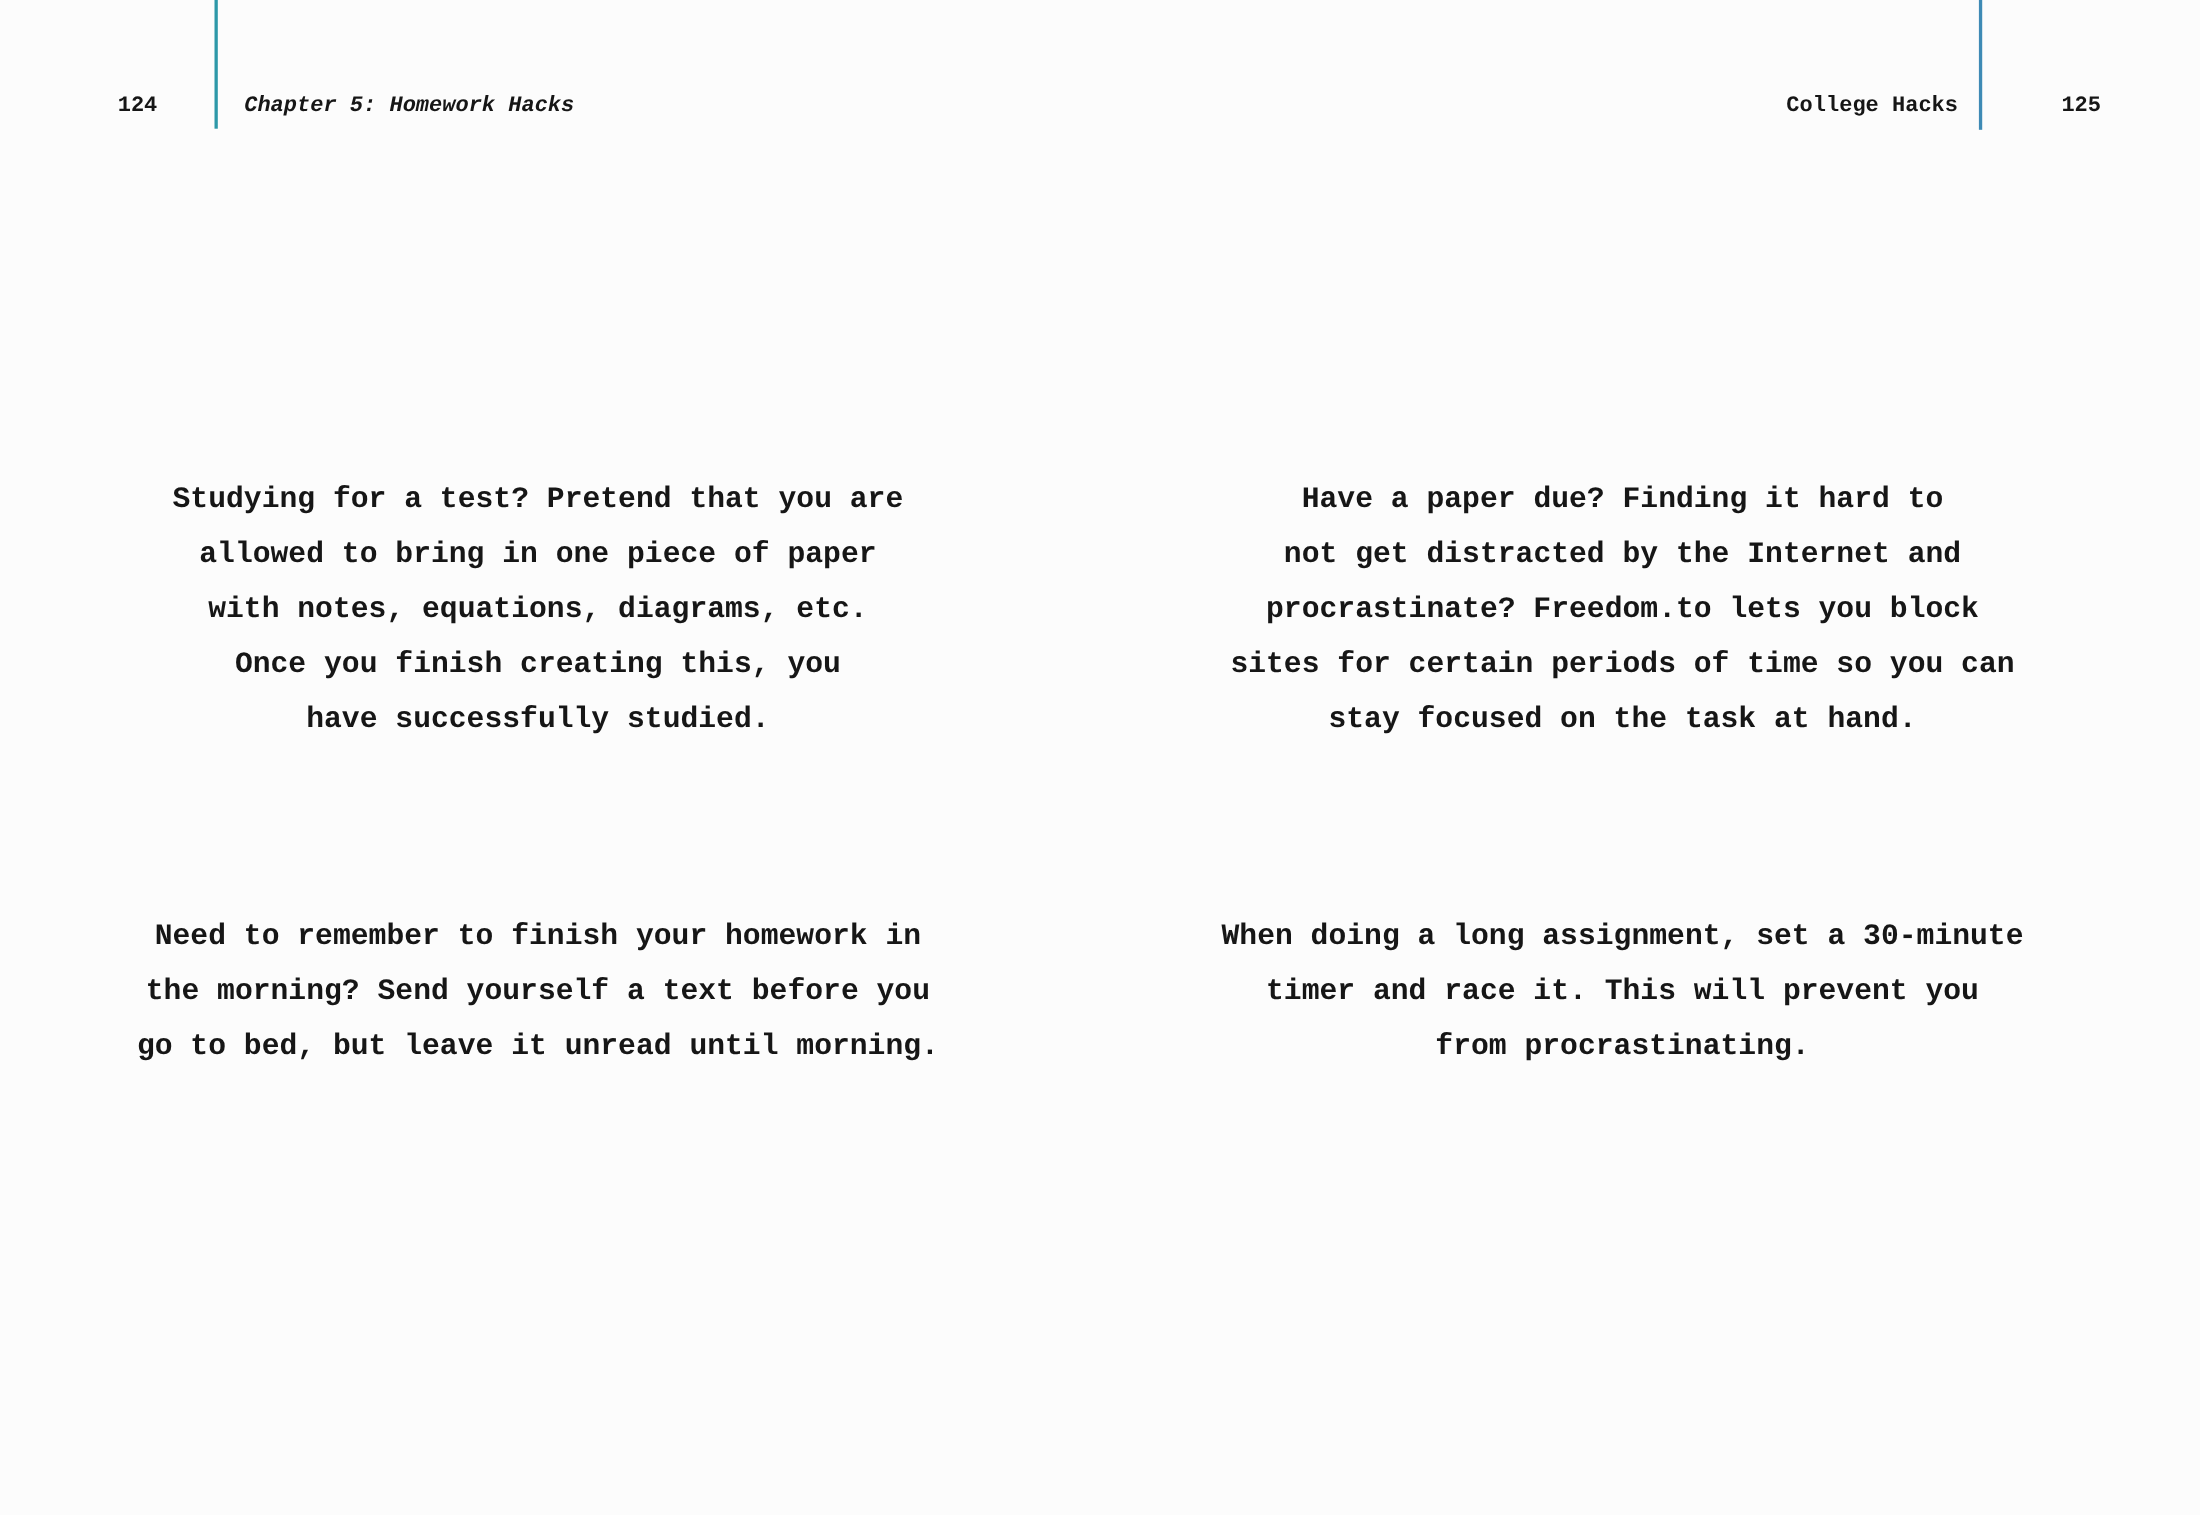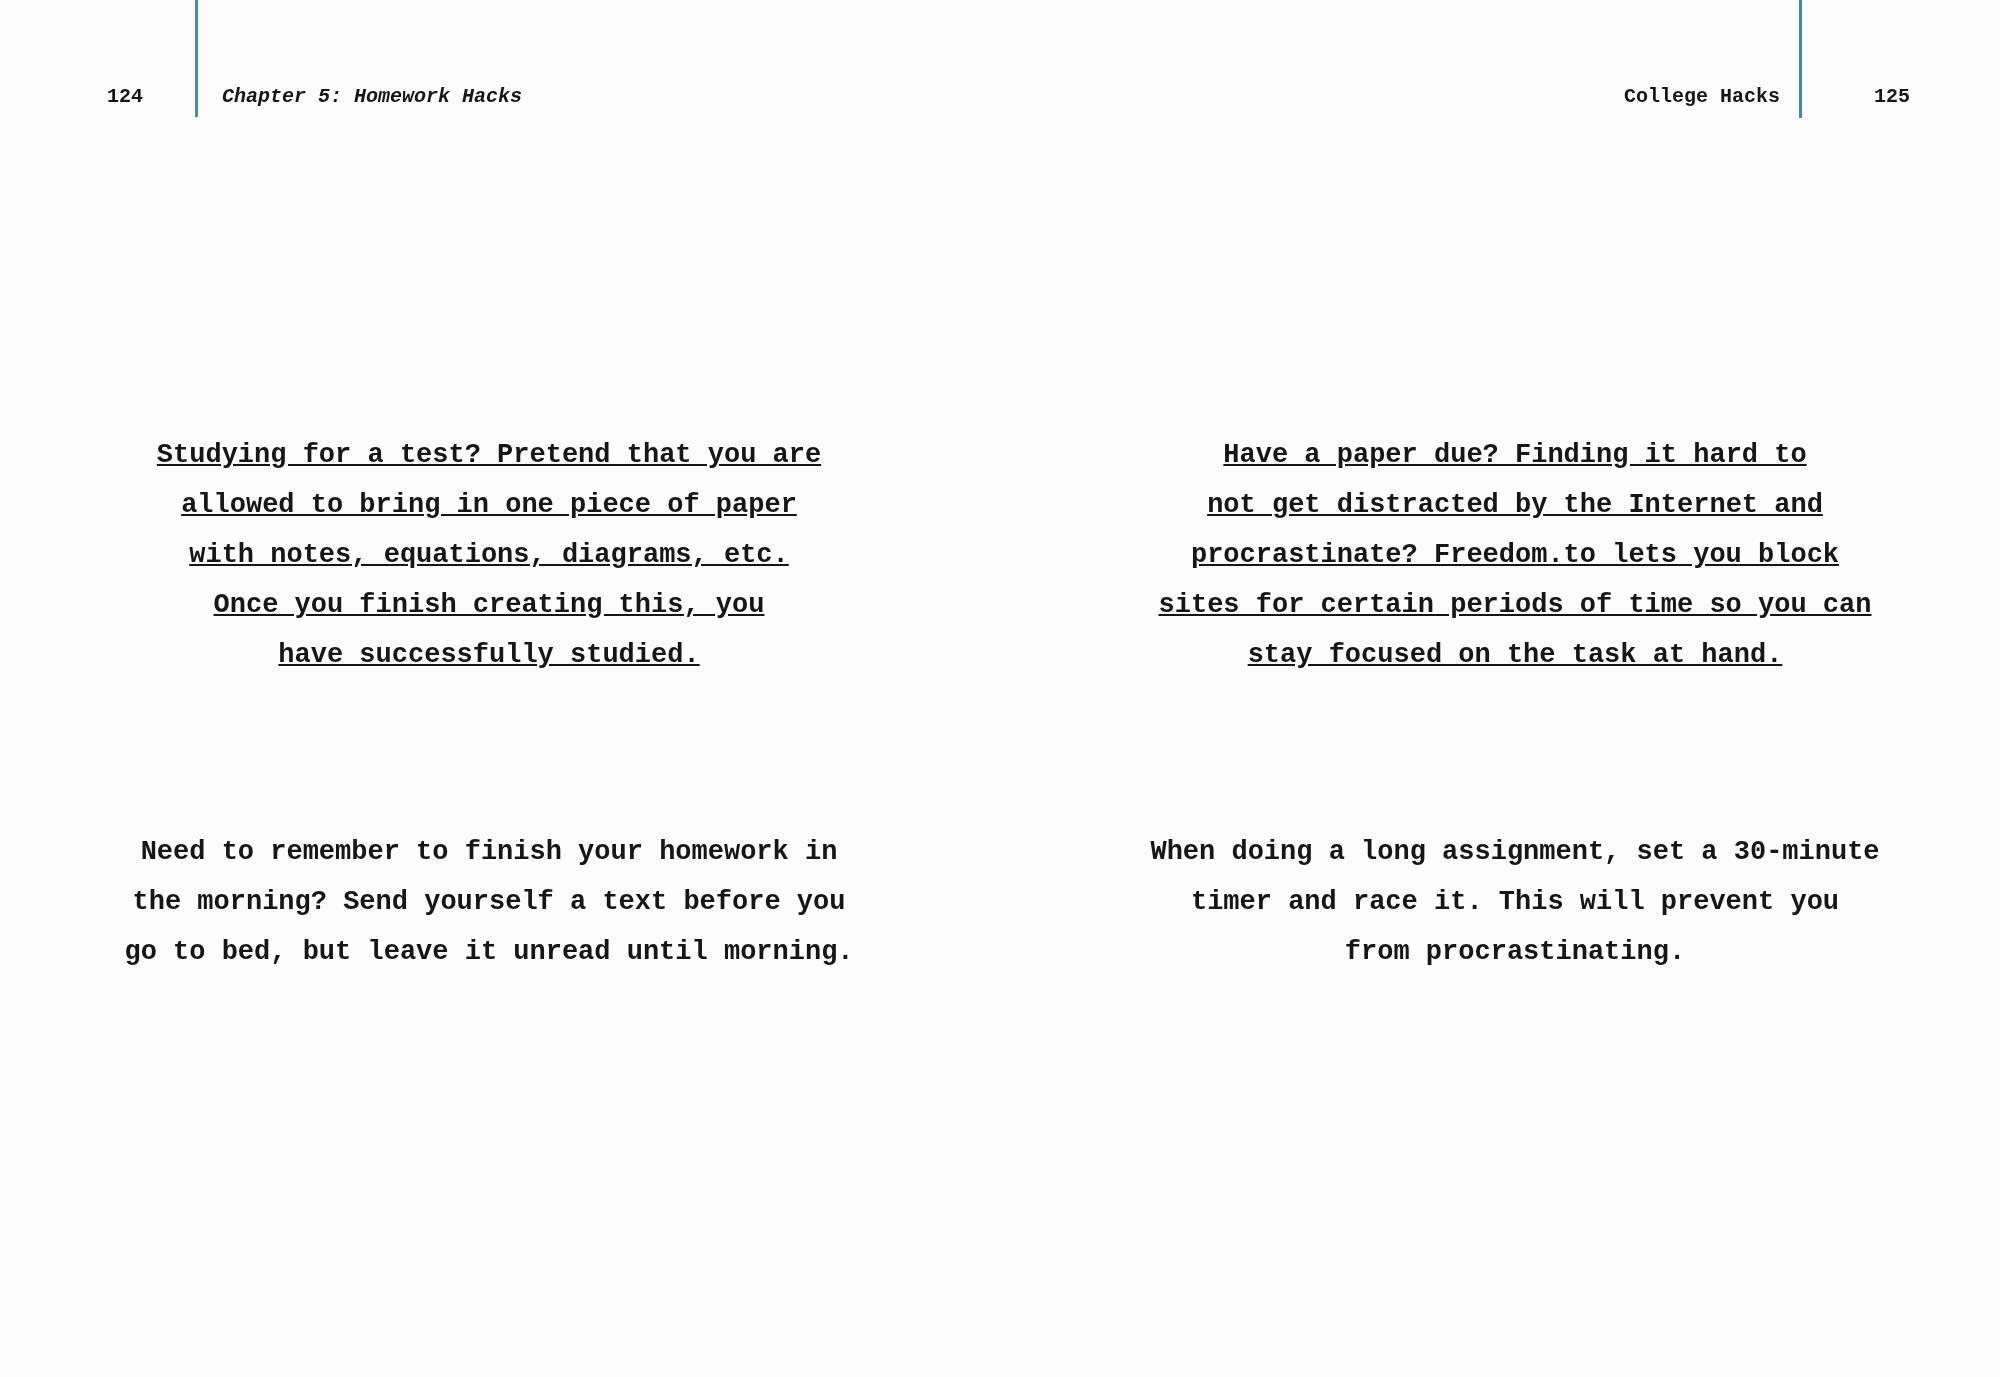--- a/index.html
+++ b/index.html
@@ -60,22 +60,22 @@
     position: absolute;
     margin: 0;
     width: 800px;
     text-align: center;
     font-size: 27px;
     line-height: 50px;
     font-weight: bold;
     white-space: pre-line;
   }
   .page-left  .hack { left: 89px; }
-  .page-right .hack { left: 1115px; }
-  .hack-1 { top: 430px; text-decoration: underline; }
+  .page-right .hack { left: 1075px; }
+  .hack-1 { top: 430px; }
   .hack-2 { top: 827px; }
 </style>
 </head>
 <body style="background: rgb(252, 252, 252); color: rgb(22, 22, 22);">
 
 <div class="spread">
 
   <span class="hdr-text pnum-left">124</span>
 
   <div class="divider divider-left" style="background: rgb(45, 152, 168);"></div>

